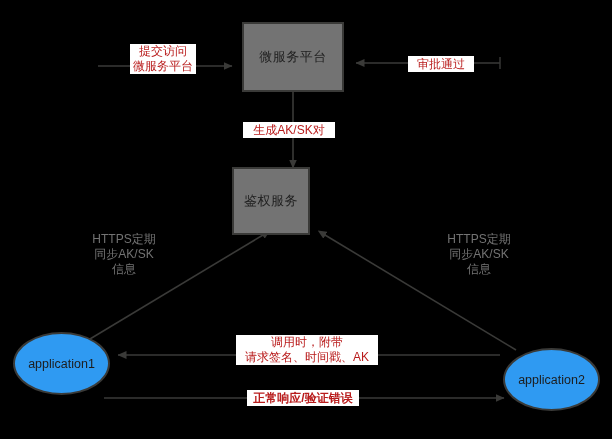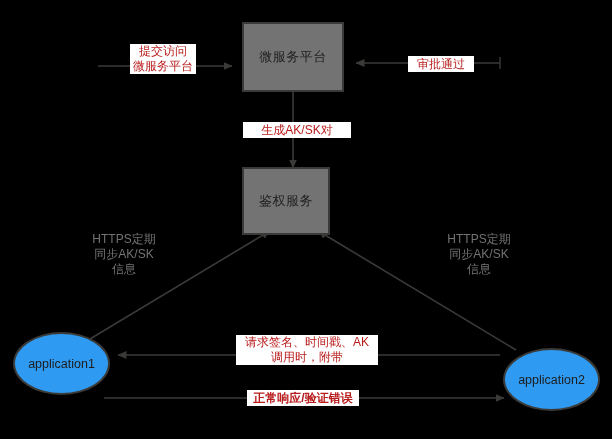--- a/index.html
+++ b/index.html
@@ -100,59 +100,59 @@
       <line x1="500" y1="355" x2="118" y2="355" marker-end="url(#arrow)"></line>
 
       <line x1="104" y1="398" x2="504" y2="398" marker-end="url(#arrow)"></line>
     </g>
   </svg>
 
   <div class="node-box" style="left:242px; top:22px; width:102px; height:70px;">
     <span class="node-box-label">微服务平台</span>
   </div>
 
-  <div class="node-box" style="left:242px; top:167px; width:88px; height:68px;">
+  <div class="node-box" style="left:232px; top:167px; width:78px; height:68px;">
     <span class="node-box-label">鉴权服务</span>
   </div>
 
   <div class="node-ellipse" style="left:13px; top:332px; width:97px; height:63px;">
     <span class="node-ellipse-label">application1</span>
   </div>
 
   <div class="node-ellipse" style="left:503px; top:348px; width:97px; height:63px;">
     <span class="node-ellipse-label">application2</span>
   </div>
 
   <div class="edge-label" style="left:130px; top:44px; width:66px;">
     <span class="ln">提交访问</span>
     <span class="ln">微服务平台</span>
   </div>
 
   <div class="edge-label" style="left:408px; top:56px; width:66px; line-height:16px;">
     <span class="ln">审批通过</span>
   </div>
 
-  <div class="edge-label" style="left:243px; top:122px; width:108px; line-height:16px;">
+  <div class="edge-label" style="left:243px; top:122px; width:92px; line-height:16px;">
     <span class="ln">生成AK/SK对</span>
   </div>
 
   <div class="edge-label plain" style="left:72px; top:232px; width:104px;">
     <span class="ln">HTTPS定期</span>
     <span class="ln">同步AK/SK</span>
     <span class="ln">信息</span>
   </div>
 
   <div class="edge-label plain" style="left:427px; top:232px; width:104px;">
     <span class="ln">HTTPS定期</span>
     <span class="ln">同步AK/SK</span>
     <span class="ln">信息</span>
   </div>
 
   <div class="edge-label" style="left:236px; top:335px; width:142px;">
+    <span class="ln">调用时，附带</span>
     <span class="ln">请求签名、时间戳、AK</span>
-    <span class="ln">调用时，附带</span>
   </div>
 
   <div class="edge-label" style="left:247px; top:390px; width:112px; line-height:16px;font-weight:bold;">
     <span class="ln">正常响应/验证错误</span>
   </div>
 
 </div>
 
 </body></html>

